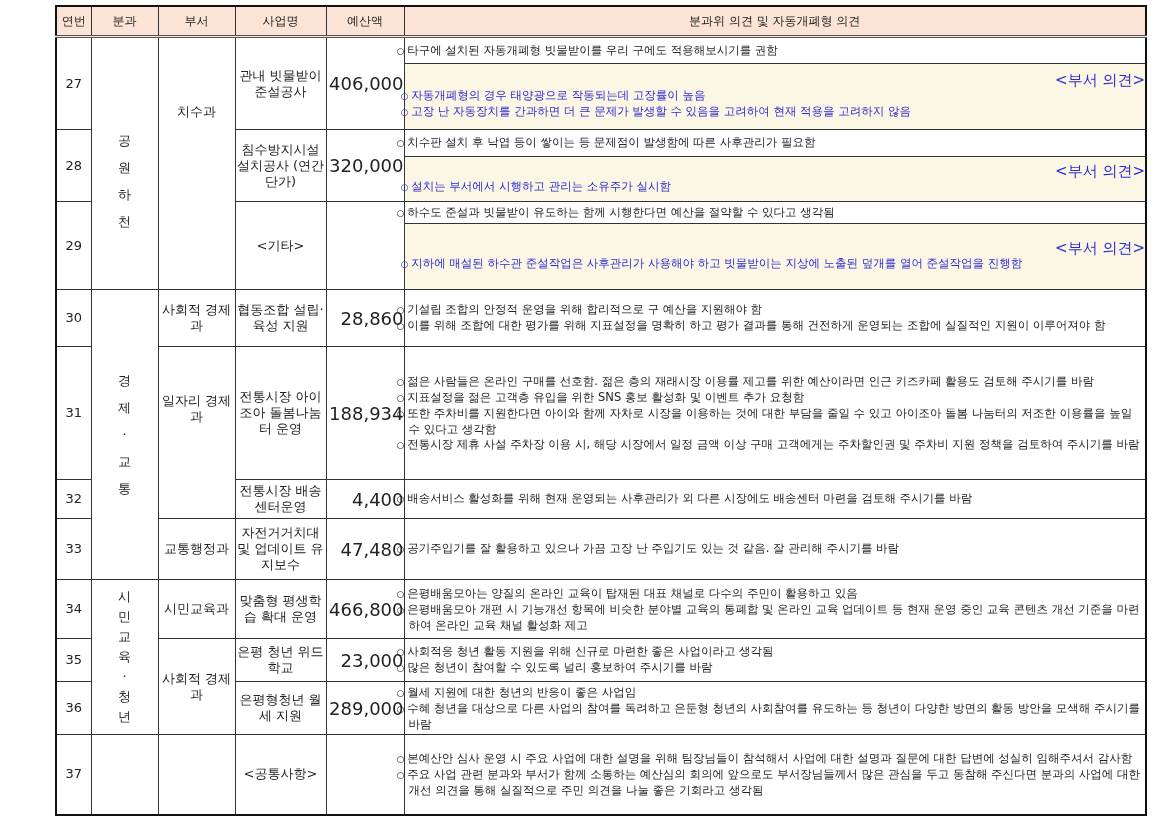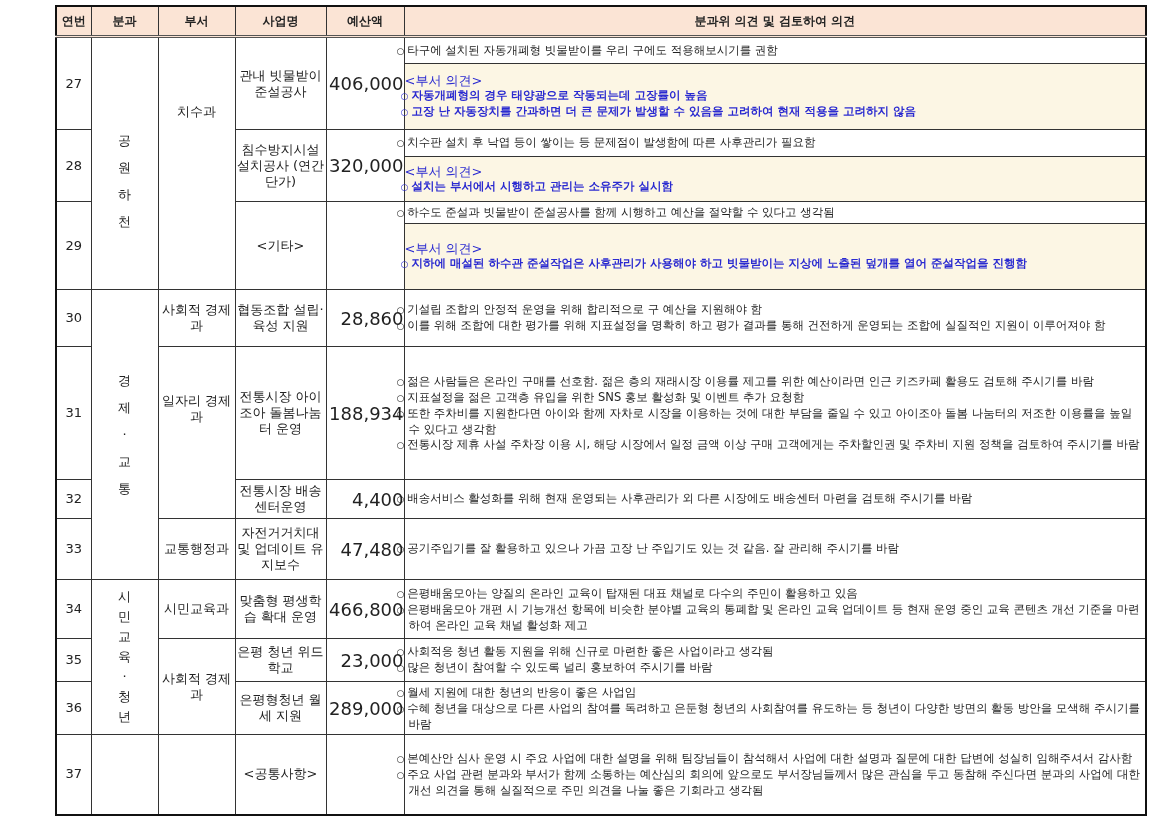--- a/index.html
+++ b/index.html
@@ -2,53 +2,53 @@
 <html><head>
 <meta charset="utf-8">
 <style>
   html, body { margin:0; padding:0; background:#ffffff; }
   body { width:1160px; height:821px; position:relative; overflow:hidden;
          font-family:"DejaVu Sans","Liberation Sans",sans-serif; color:#222; }
   table.budget { position:absolute; left:55px; top:5px; width:1090px;
                  border-collapse:collapse; table-layout:fixed; font-size:12px; }
   table.budget td, table.budget th { border:1px solid #333; padding:0; vertical-align:middle; }
   table.budget { border:2px solid #111; }
-  th { background:#fbe4d5; font-weight:bold; font-size:12px; height:28px; text-align:center; }
+  th { background:#fbe4d5; font-weight:normal; font-size:12px; height:28px; text-align:center; }
   thead tr { border-bottom:3px double #555; }
   td.c { text-align:center; font-size:13px; line-height:16px; }
   td.num { text-align:right; padding-right:4px; font-size:18px; }
   td.vert { text-align:center; font-size:13px; line-height:27px; }
   td.op { padding:0 4px; font-size:11.5px; line-height:15px; text-align:left; }
   td.op.white { background:#ffffff; }
   td.op.dept { background:#fcf6e4; color:#2a2ad0; padding-left:0; }
-  .dept-tag { color:#2a2ad0; font-size:13px; }
+  .dept-tag { color:#2a2ad0; font-size:15px;text-align:right; }
   .bullet { display:block; padding-left:4px; text-indent:-12px; }
   .bullet::before { content:"○ "; font-size:9px; }
-  .op.dept .bullet { margin-left:4px;font-weight:bold; }
+  .op.dept .bullet { margin-left:4px; }
 </style>
 </head>
 <body>
 
 <table class="budget">
   <colgroup>
     <col style="width:35px">
       <col style="width:67px">
       <col style="width:77px">
     <col style="width:91px">
       <col style="width:78px">
       <col style="width:742px">
   </colgroup>
   <thead>
     <tr>
       <th>연번</th>
       <th>분과</th>
       <th>부서</th>
       <th>사업명</th>
       <th>예산액</th>
-      <th>분과위 의견 및 검토하여 의견</th>
+      <th>분과위 의견 및 자동개폐형 의견</th>
     </tr>
   </thead>
   <tbody>
 
     <tr style="height:27px">
       <td class="c" rowspan="2">27</td>
       <td class="vert" rowspan="6">
         <div style="padding-top:34px">
           <div>공</div>
           <div>원</div>
@@ -86,21 +86,21 @@
         <div class="dept-tag">&lt;부서 의견&gt;</div>
         <span class="bullet">설치는 부서에서 시행하고 관리는 소유주가 실시함</span>
       </td>
     </tr>
 
     <tr style="height:22px">
       <td class="c" rowspan="2">29</td>
       <td class="c" rowspan="2">&lt;기타&gt;</td>
       <td class="num" rowspan="2"></td>
       <td class="op white">
-        <span class="bullet">하수도 준설과 빗물받이 준설공사를 함께 시행하고 예산을 절약할 수 있다고 생각됨</span>
+        <span class="bullet">하수도 준설과 빗물받이 유도하는 함께 시행한다면 예산을 절약할 수 있다고 생각됨</span>
       </td>
     </tr>
     <tr style="height:66px">
       <td class="op dept">
         <div class="dept-tag">&lt;부서 의견&gt;</div>
         <span class="bullet">지하에 매설된 하수관 준설작업은 사후관리가 사용해야 하고 빗물받이는 지상에 노출된 덮개를 열어 준설작업을 진행함</span>
       </td>
     </tr>
 
     <tr style="height:57px">

